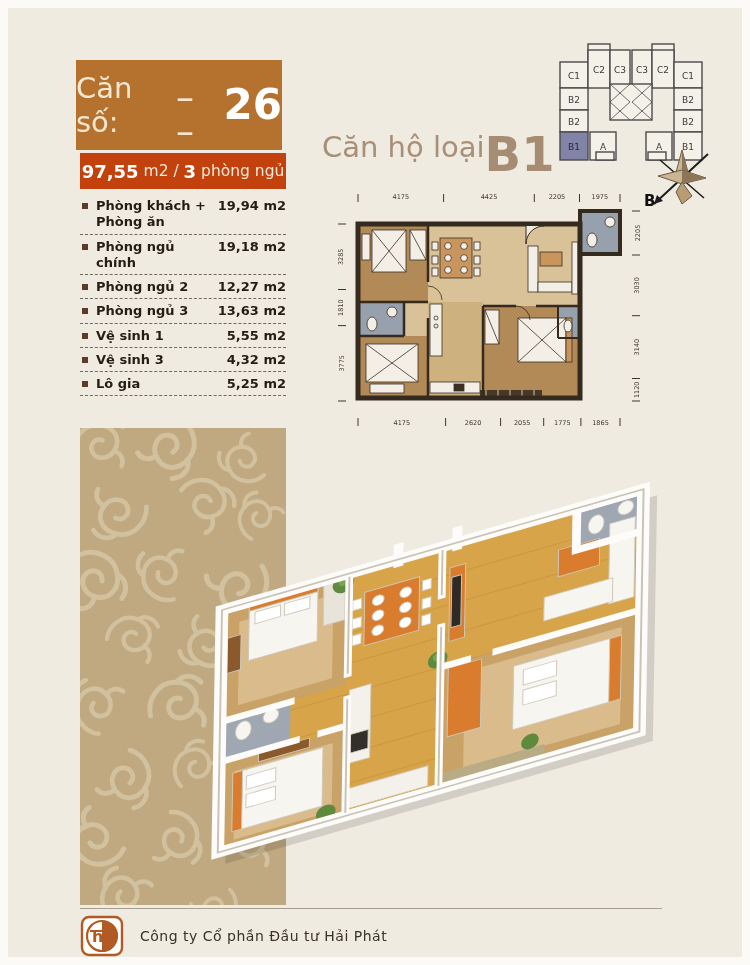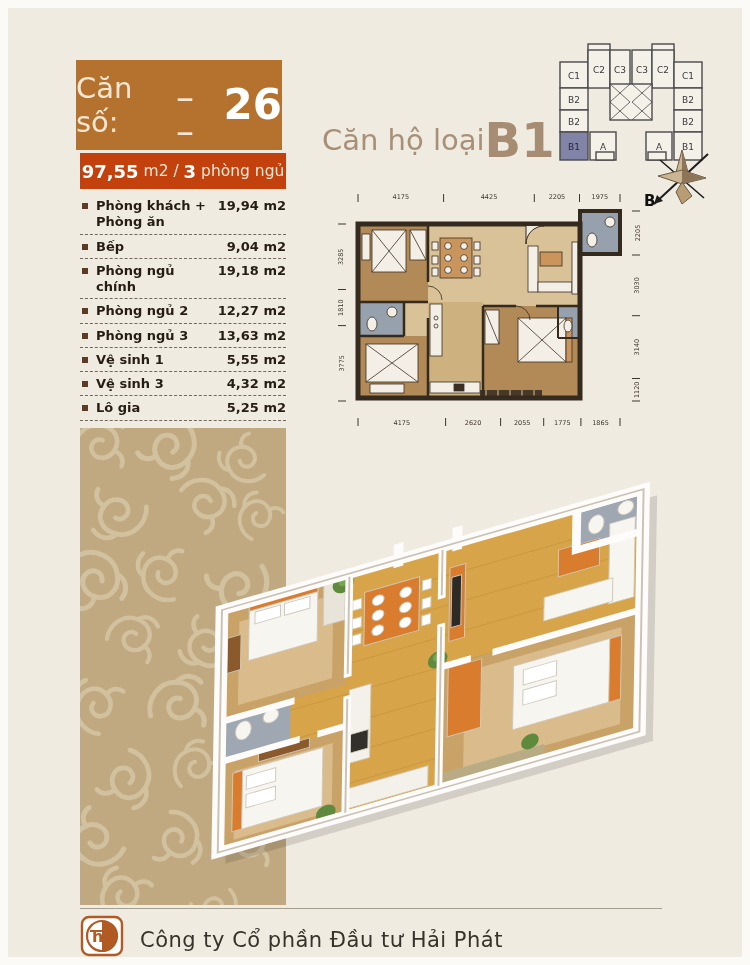--- a/index.html
+++ b/index.html
@@ -20,33 +20,33 @@
 
   .room-list{position:absolute;left:80px;top:194px;width:206px;}
   .room-row{display:flex;align-items:flex-start;padding:4px 0 3px 0;border-bottom:1px dashed #6e685d;}
   .bullet{width:6px;height:6px;background:#5c3b27;margin:5px 8px 0 2px;flex:none;}
   .room-label{flex:1;font-size:13px;font-weight:700;color:#241d13;line-height:1.25;}
   .room-area{font-size:13px;font-weight:700;color:#241d13;white-space:nowrap;}
 
   .pattern-panel{position:absolute;left:80px;top:428px;width:206px;height:477px;background:#c0a981;overflow:hidden;z-index:1;}
 
   
-  .type-title{position:absolute;left:322px;top:116px;display:flex;align-items:center;gap:0;z-index:2;}
+  .type-title{position:absolute;left:322px;top:130px;display:flex;align-items:flex-start;gap:0;z-index:2;}
   .type-prefix{font-size:29px;color:#a89078;}
   .type-code{font-size:48px;font-weight:700;color:#a68c72;line-height:1;}
 
   .locator{position:absolute;left:556px;top:40px;z-index:2;}
   .compass{position:absolute;left:644px;top:148px;z-index:2;}
   .plan2d{position:absolute;left:328px;top:186px;z-index:2;}
   .plan3d{position:absolute;left:122px;top:438px;z-index:3;}
 
   
   .footer-line{position:absolute;left:80px;top:908px;width:582px;height:1px;background:#a59f92;}
   .logo{position:absolute;left:80px;top:915px;}
-  .company{position:absolute;left:140px;top:928px;font-size:21px;color:#37322a;letter-spacing:.5px;}
+  .company{position:absolute;left:140px;top:928px;font-size:14px;color:#37322a;letter-spacing:.5px;}
 
   svg text{font-family:"DejaVu Sans","Liberation Sans",sans-serif;}
 </style>
 </head>
 <body>
 
 <div class="page">
   <div class="canvas"></div>
 
   <div class="unit-box">
@@ -57,25 +57,20 @@
 
   <div class="area-box">
     <span class="area-bold">97,55</span><span class="area-reg"> m2 / </span><span class="area-bold">3</span><span class="area-reg"> phòng ngủ</span>
   </div>
 
   <div class="room-list">
     <div class="room-row">
         <span class="bullet"></span>
         <span class="room-label">Phòng khách + Phòng ăn</span>
         <span class="room-area">19,94 m2</span>
-      </div>
-    <div class="room-row">
-        <span class="bullet"></span>
-        <span class="room-label">Bếp</span>
-        <span class="room-area">9,04 m2</span>
       </div>
     <div class="room-row">
         <span class="bullet"></span>
         <span class="room-label">Phòng ngủ chính</span>
         <span class="room-area">19,18 m2</span>
       </div>
     <div class="room-row">
         <span class="bullet"></span>
         <span class="room-label">Phòng ngủ 2</span>
         <span class="room-area">12,27 m2</span>

